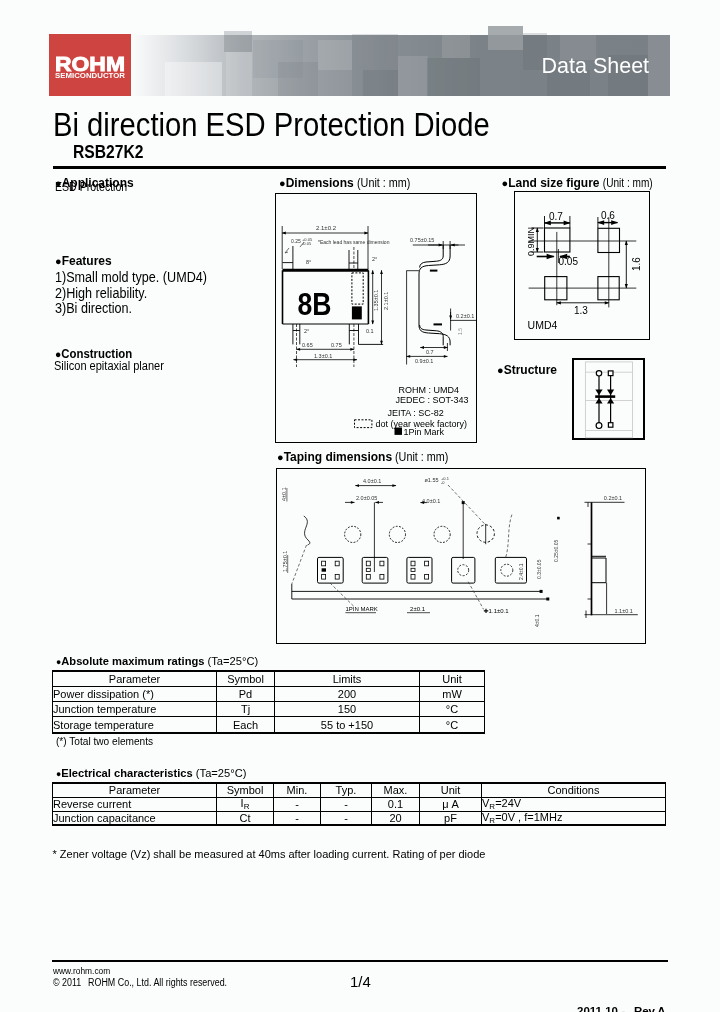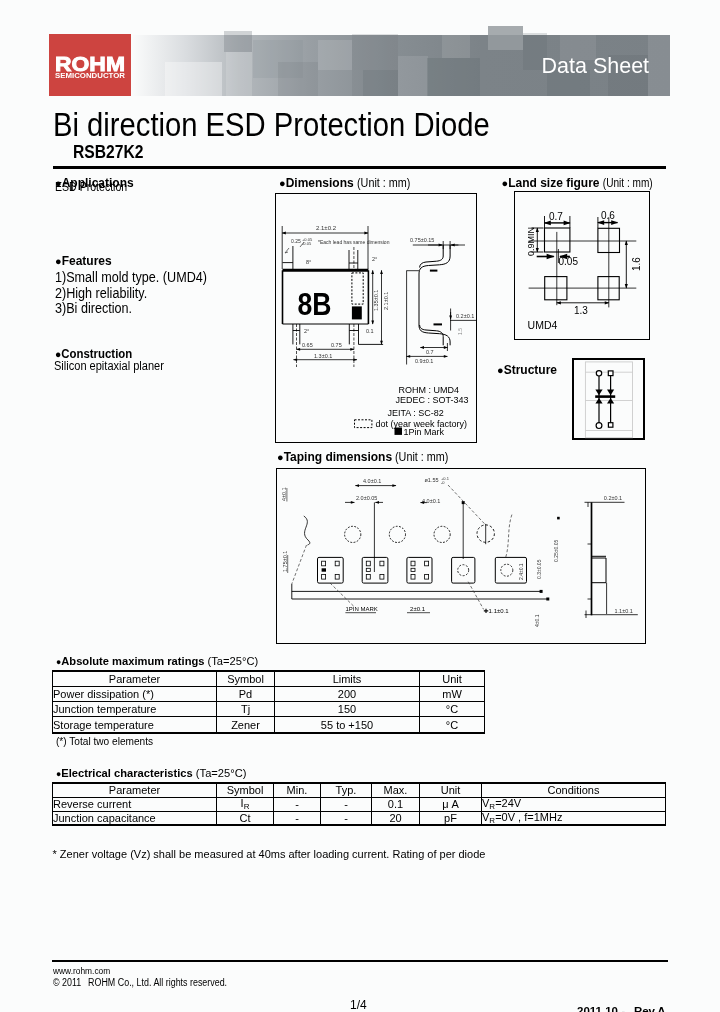--- a/index.html
+++ b/index.html
@@ -438,21 +438,21 @@
         <td class="c">mW</td>
   </tr>
   <tr style="height:15px;">
     <td class="l">Junction temperature</td>
         <td class="c">Tj</td>
         <td class="c">150</td>
         <td class="c">°C</td>
   </tr>
   <tr style="height:15px;">
     <td class="l" style="height:15px;">Storage temperature</td>
-        <td class="c">Zener</td>
+        <td class="c">Each</td>
         <td class="c">55 to +150</td>
         <td class="c">°C</td>
   </tr>
 </tbody>
   </table>
 
 <div class="abs" style="left:56px;top:735px;font-size:11px;"><span class="cx" style="transform:scaleX(0.92);">(*) Total two elements</span></div>
 
 <div class="abs" style="left:56px;top:767px;font-size:11.5px;"><span class="cx" style="transform:scaleX(0.97);"><span class="b"><span style="font-size:9px;">●</span>Electrical characteristics</span> (Ta=25°C)</span></div>
 
@@ -498,15 +498,15 @@
   </table>
 
 <div class="abs" style="left:52.5px;top:848px;font-size:11px;"><span class="cx" style="transform:scaleX(1);">* Zener voltage (Vz) shall be measured at 40ms after loading current. Rating of per diode</span></div>
 
 <div class="abs" style="left:52px;top:960px;width:616px;height:2px;background:#000;"></div>
 
 <div class="abs" style="left:53px;top:966px;font-size:9px;"><span class="cx" style="transform:scaleX(0.93);">www.rohm.com</span></div>
 
 <div class="abs" style="left:53px;top:976.5px;font-size:10px;"><span class="cx" style="transform:scaleX(0.89);">© 2011  ROHM Co., Ltd. All rights reserved.</span></div>
 
-<div class="abs" style="left:350px;top:973px;font-size:12px;margin-top:25px;">1/4</div>
+<div class="abs" style="left:350px;top:973px;font-size:15px;">1/4</div>
 
 <div class="abs b" style="left:577px;top:973px;font-size:11.5px;margin-top:32px;">2011.10 -  Rev.A</div>
 
 </body></html>

